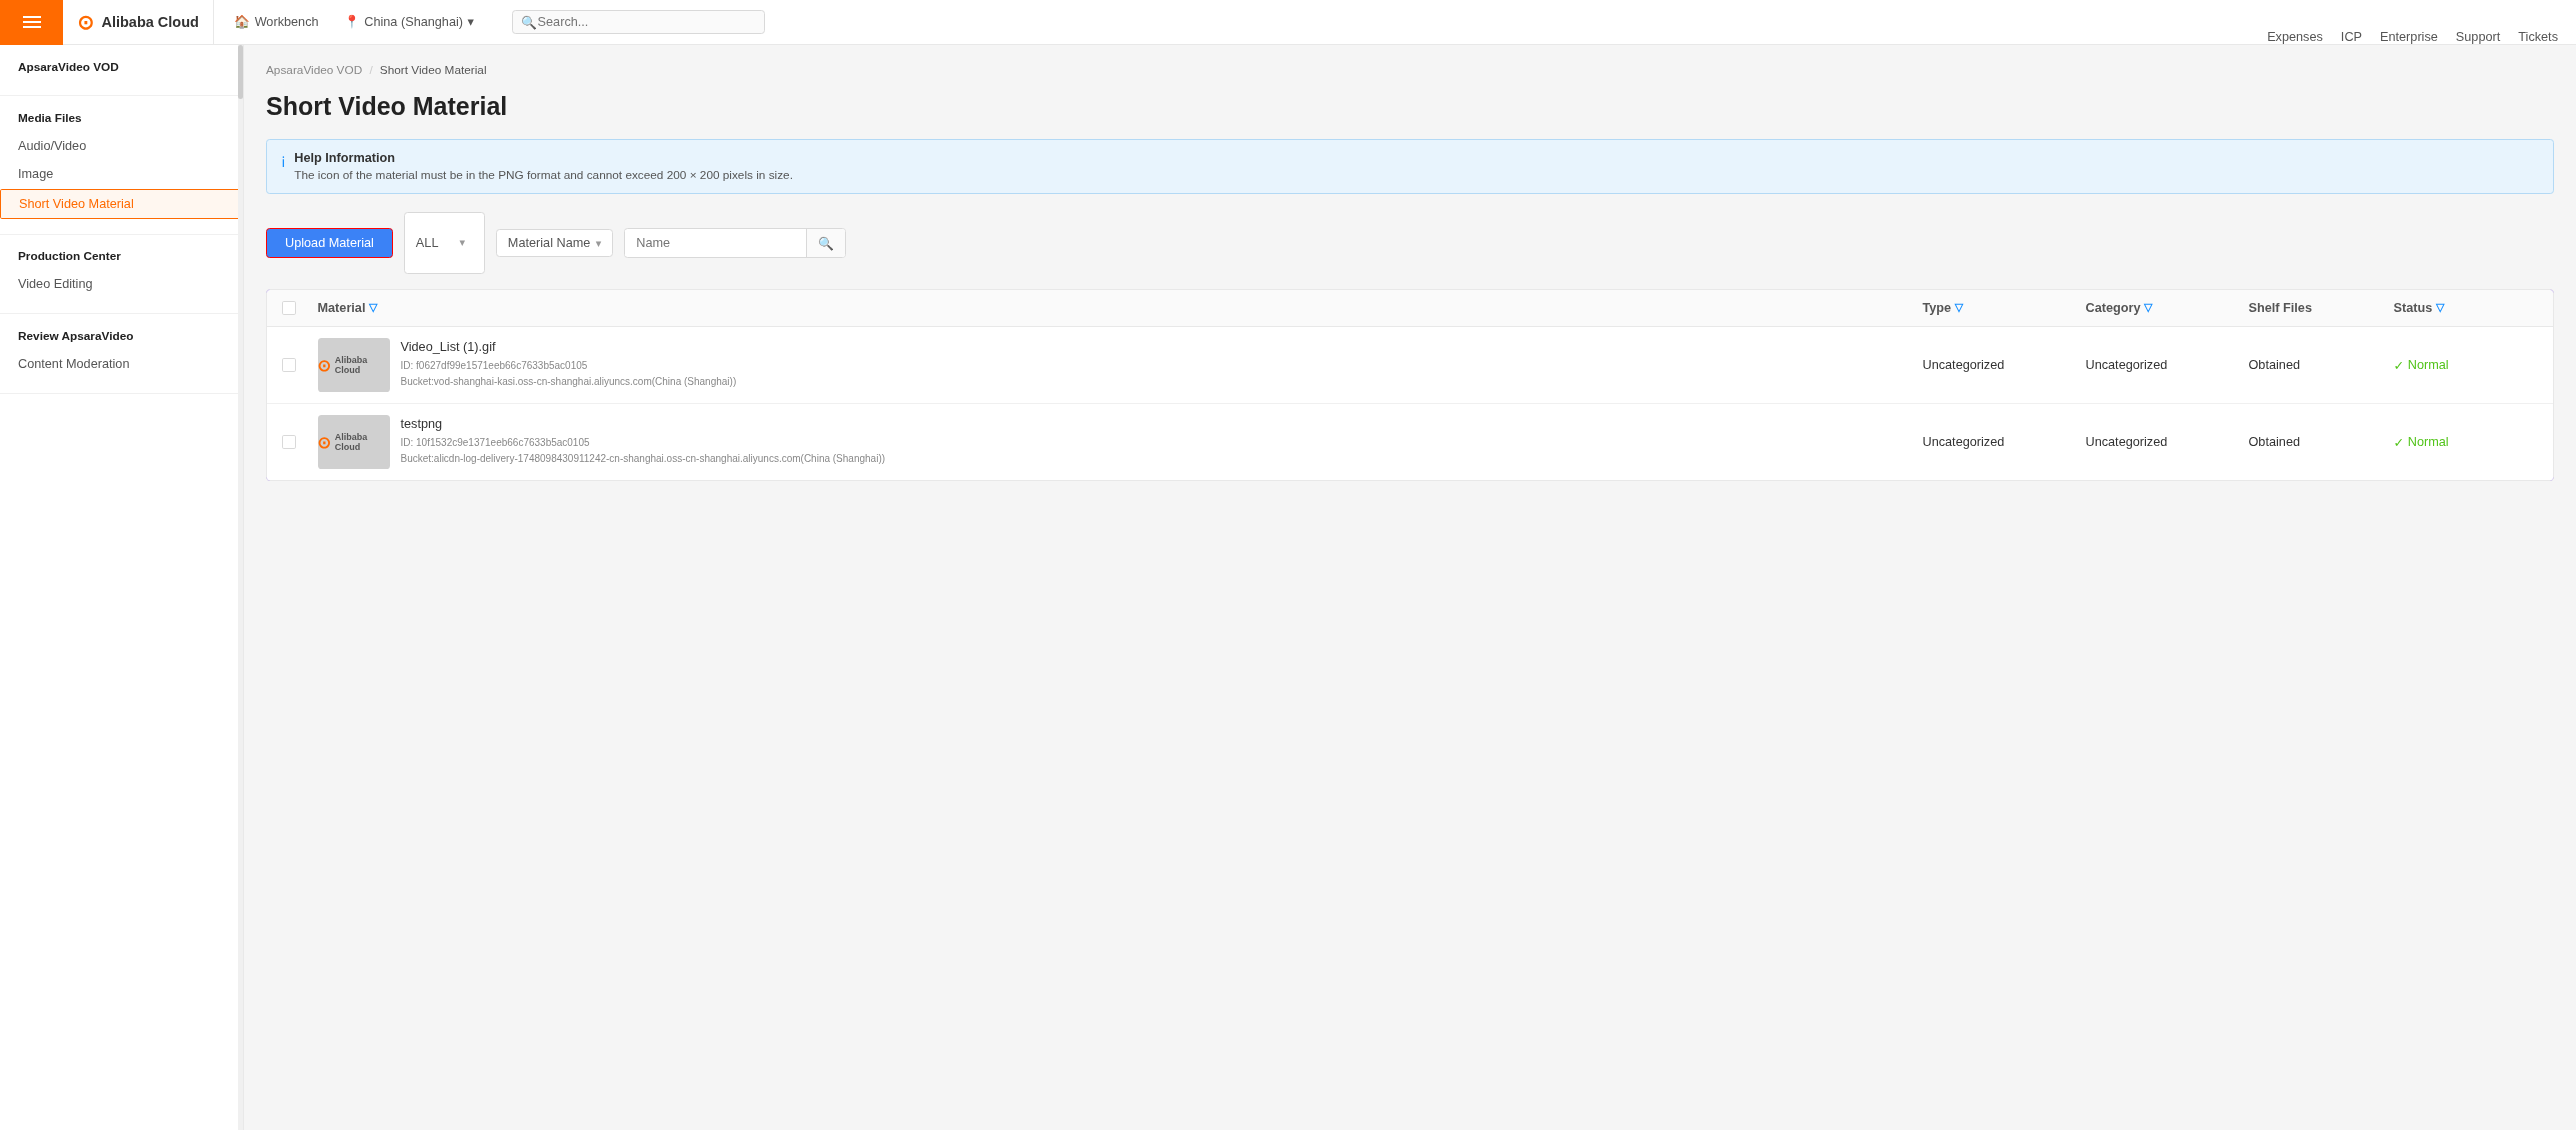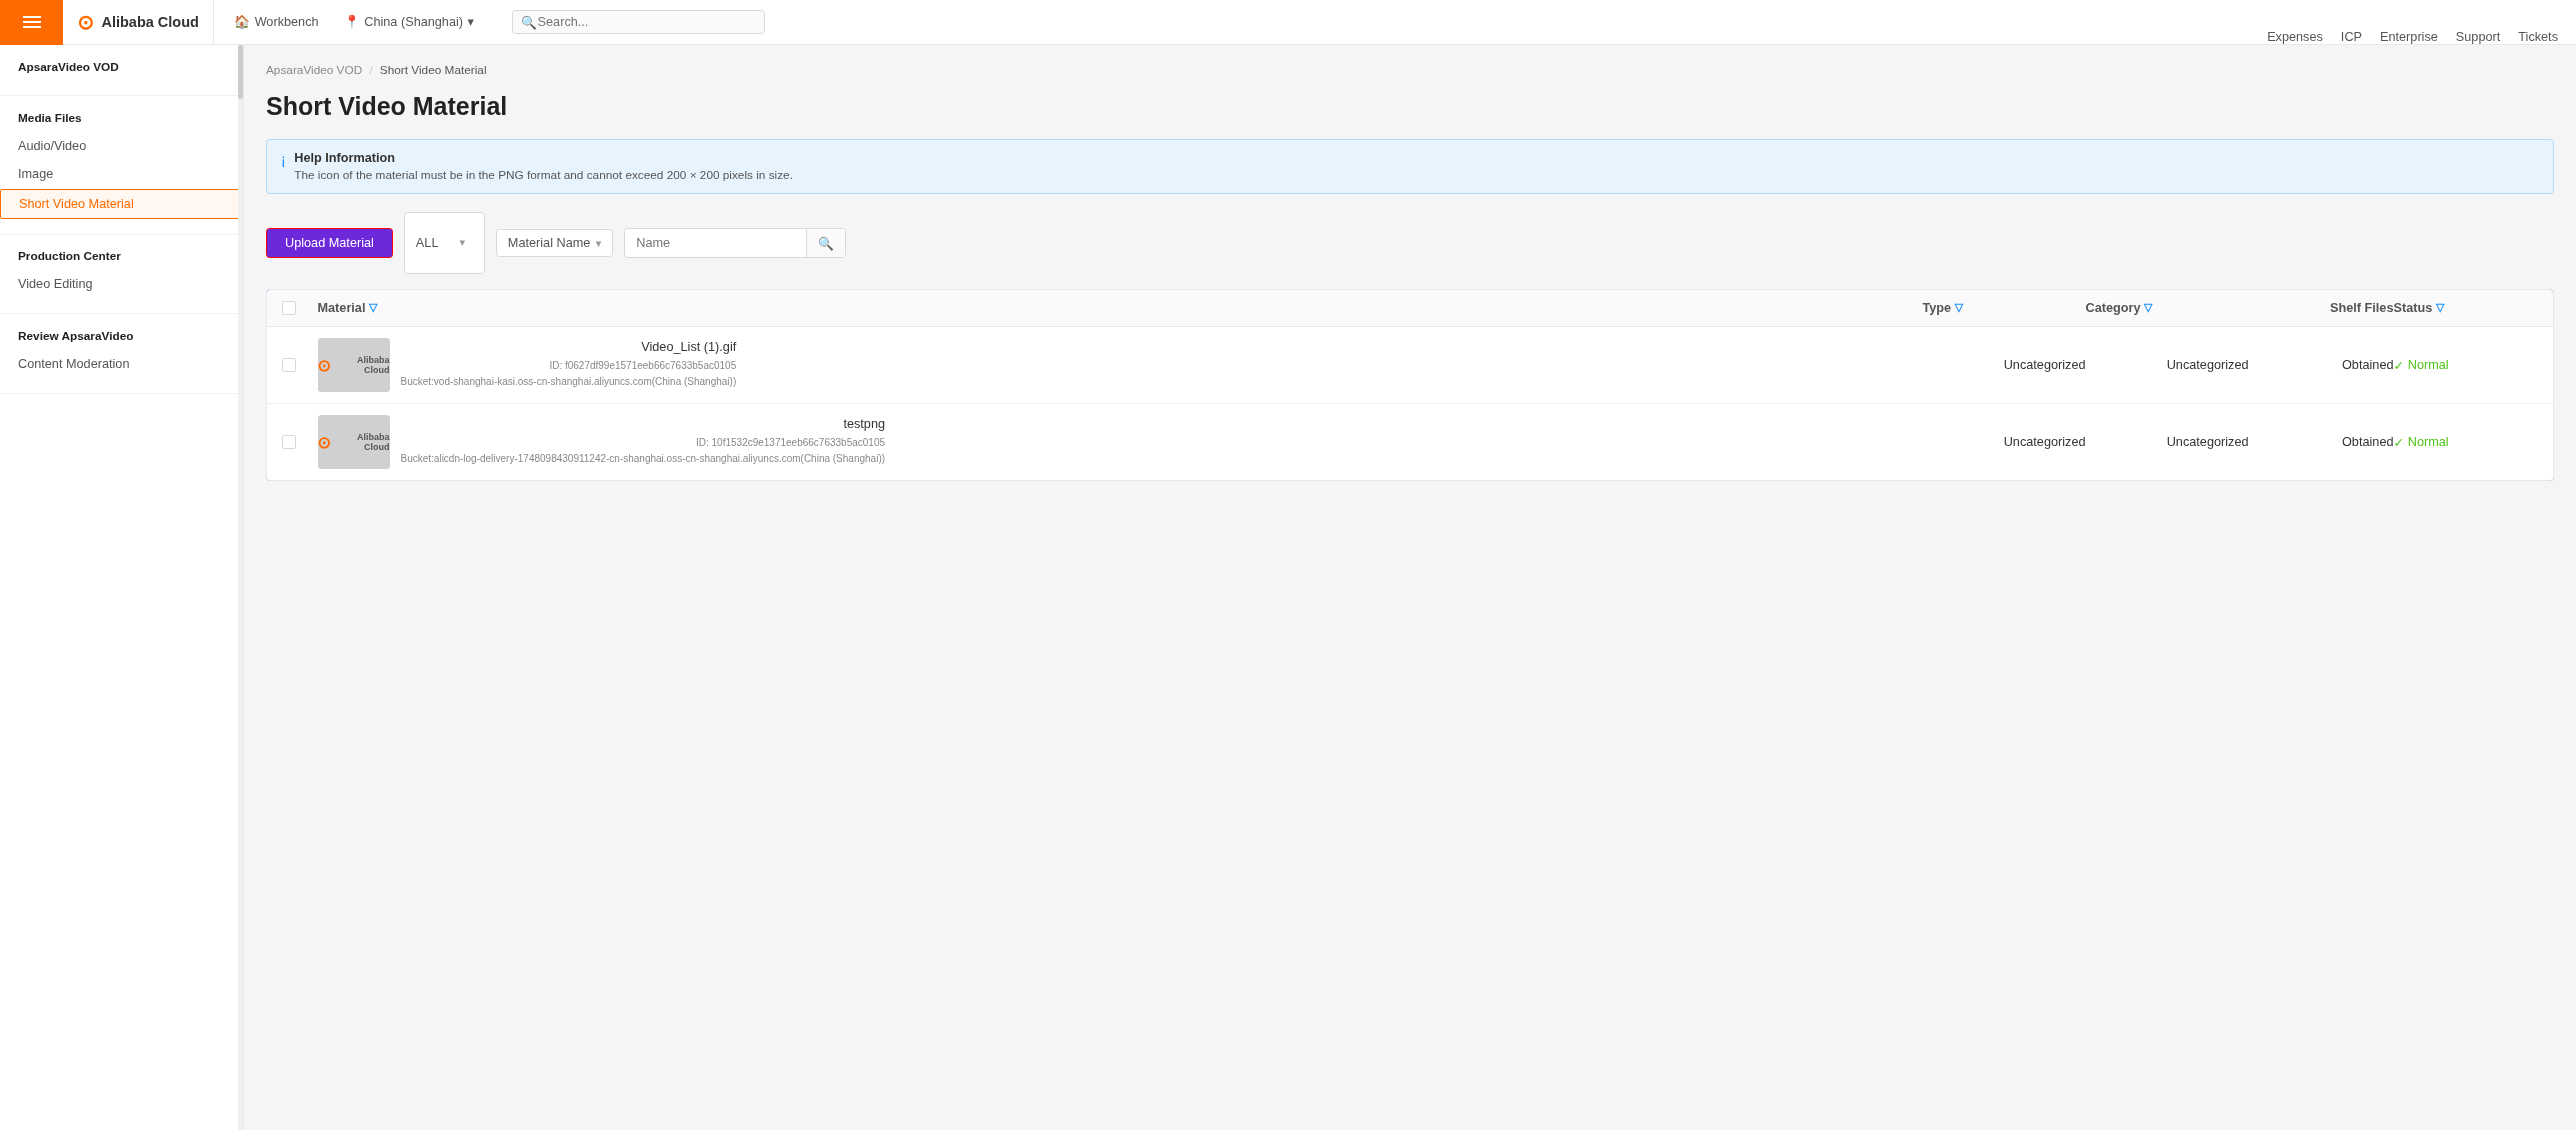--- a/index.html
+++ b/index.html
@@ -45,31 +45,31 @@
     .page-title { font-size: 25px; font-weight: 600; color: #222; margin-bottom: 18px; }
 
     
     .info-box { background: #e8f4fd; border: 0.9px solid #b3d9f5; border-radius: 3.6px; padding: 11px 14.5px; margin-bottom: 18px; display: flex; align-items: flex-start; gap: 9px; }
     .info-icon { color: #1890ff; font-size: 14.5px; flex-shrink: 0; margin-top: 0.9px; }
     .info-box-title { font-weight: 600; font-size: 12.7px; color: #333; margin-bottom: 3.6px; }
     .info-box-text { font-size: 11.8px; color: #555; }
 
     
     .toolbar { display: flex; align-items: center; gap: 11px; margin-bottom: 14.5px; }
-    .upload-btn { background: #6d28d9; color: #fff; border: 1.8px solid #ff0000; border-radius: 3.6px; padding: 7.2px 18px; font-size: 12.7px; cursor: pointer; font-weight: 500; }
+    .upload-btn { background: #3b82f6; color: #fff; border: 1.8px solid #ff0000; border-radius: 3.6px; padding: 7.2px 18px; font-size: 12.7px; cursor: pointer; font-weight: 500; }
     .dropdown-select { display: flex; align-items: flex-start; gap: 21px; border: 0.9px solid #d9d9d9; border-radius: 3.6px; padding: 23px 11px; background: #fff; cursor: pointer; font-size: 12.7px; color: #555; min-width: 81px; }
     .dropdown-select .arrow { color: #999; font-size: 11px; }
     .filter-dropdown { display: flex; align-items: center; gap: 5.4px; border: 0.9px solid #d9d9d9; border-radius: 3.6px; padding: 6.3px 11px; background: #fff; cursor: pointer; font-size: 12.7px; color: #555; }
     .filter-dropdown .arrow { color: #999; font-size: 11px; }
     .search-input-area { display: flex; align-items: center; border: 0.9px solid #d9d9d9; border-radius: 3.6px; background: #fff; overflow: hidden; }
     .search-input-area input { border: none; outline: none; padding: 6.3px 11px; font-size: 12.7px; color: #6d28d9; width: 181px; }
     .search-input-area .search-btn-icon { padding: 6.3px 11px; color: #999; cursor: pointer; border-left: 0.9px solid #d9d9d9; background: #fafafa; }
 
     
-    .table-container { background: #8b5cf6; border-radius: 3.6px; border: 0.9px solid #e8e8e8; overflow: hidden; text-align: right; }
+    .table-container { background: #8b5cf6; border-radius: 3.6px; border: 0.9px solid #e8e8e8; overflow: hidden; }
     .table-header { display: grid; grid-template-columns: 36px 1fr 163px 163px 145px 145px; align-items: center; background: #fafafa; border-bottom: 0.9px solid #e8e8e8; padding: 11px 14.5px; font-weight: 600; font-size: 12.7px; color: #555; }
     .table-header .col-filter { display: flex; align-items: center; gap: 3.6px; }
     .table-header .col-filter .filter-icon { color: #1890ff; font-size: 11px; cursor: pointer; }
     .table-row { display: grid; grid-template-columns: 36px 1fr 163px 163px 145px 145px; align-items: center; border-bottom: 0.9px solid #f0f0f0; padding: 11px 14.5px; background: #fff; }
     .table-row:last-child { border-bottom: none; }
     .material-cell { display: flex; align-items: center; gap: 11px; }
     .material-thumb { width: 72px; height: 54px; background: #e8e8e8; border-radius: 3.6px; overflow: hidden; flex-shrink: 0; display: flex; align-items: center; justify-content: center; }
     .thumb-placeholder { display: flex; align-items: center; justify-content: center; width: 100%; height: 100%; background: #d0d0d0; }
     .thumb-logo { display: flex; align-items: center; gap: 3.6px; }
     .thumb-logo .bracket { color: #ff6a00; font-size: 16.3px; font-weight: bold; }

